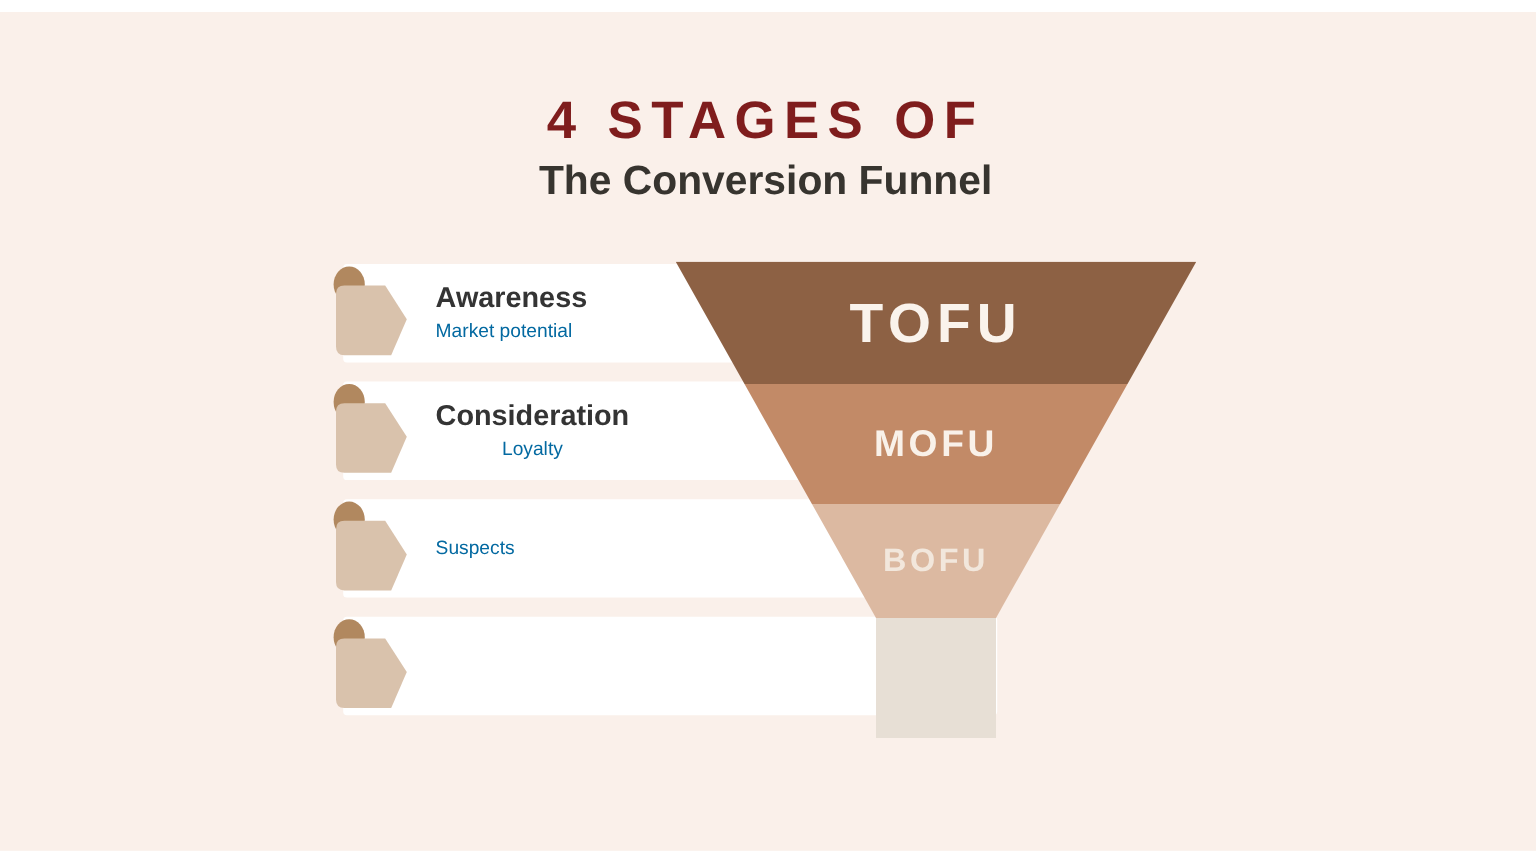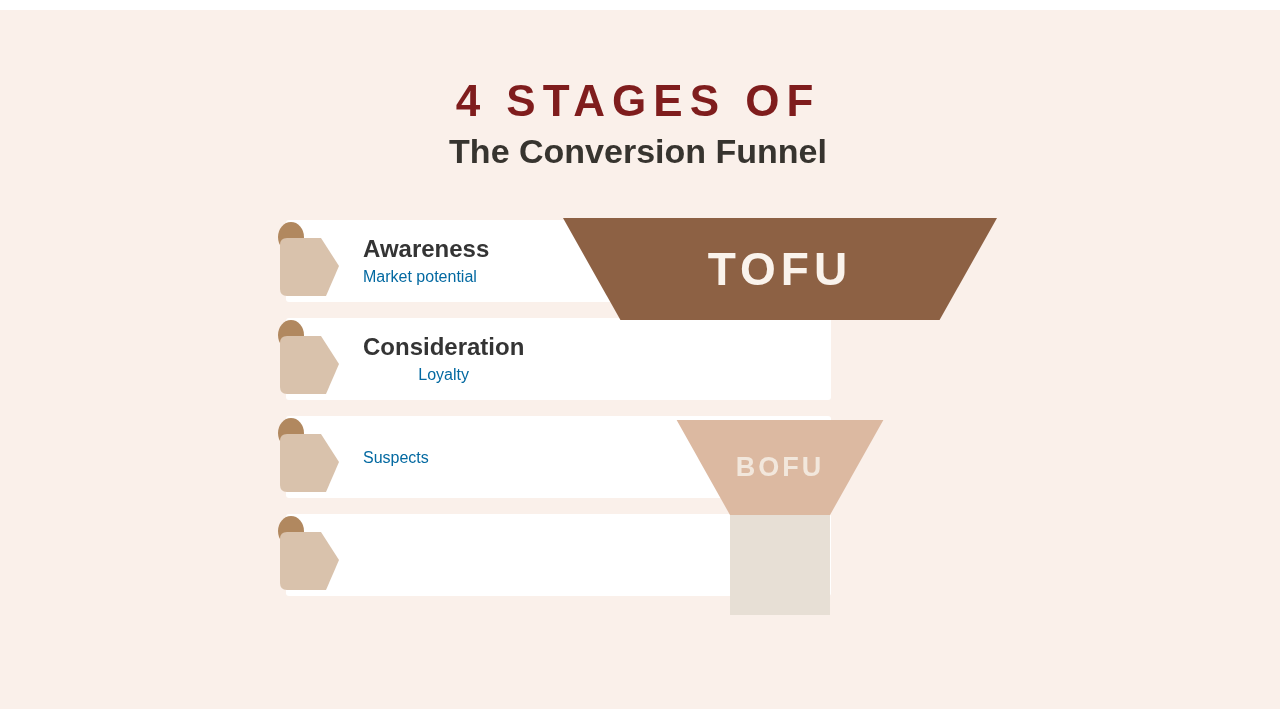--- a/index.html
+++ b/index.html
@@ -90,16 +90,17 @@
 
   <div class="row row4">
     <svg class="row-icon" width="66" height="78" viewBox="0 0 66 78">
       <ellipse cx="14" cy="16" rx="13" ry="15" style="fill: rgb(177, 136, 95);"></ellipse>
       <path d="M10 17 L44 17 L62 45 L49 75 L10 75 Q3 75 3 68 L3 24 Q3 17 10 17 Z" style="fill: rgb(217, 194, 172);"></path>
     </svg>
   </div>
 
   <div class="funnel">
     <div class="sec sec-tofu" style="background-color: rgb(141, 97, 68); color: rgb(250, 243, 236);">TOFU</div>
+    <div class="sec sec-mofu" style="background-color: rgb(194, 138, 103); color: rgb(249, 241, 233);">MOFU</div>
     <div class="sec sec-bofu" style="background-color: rgb(220, 185, 161); color: rgb(242, 231, 220);">BOFU</div>
     <div class="spout" style="background-color: rgb(231, 223, 213);"></div>
   </div>
 </div>
 
 </body></html>

